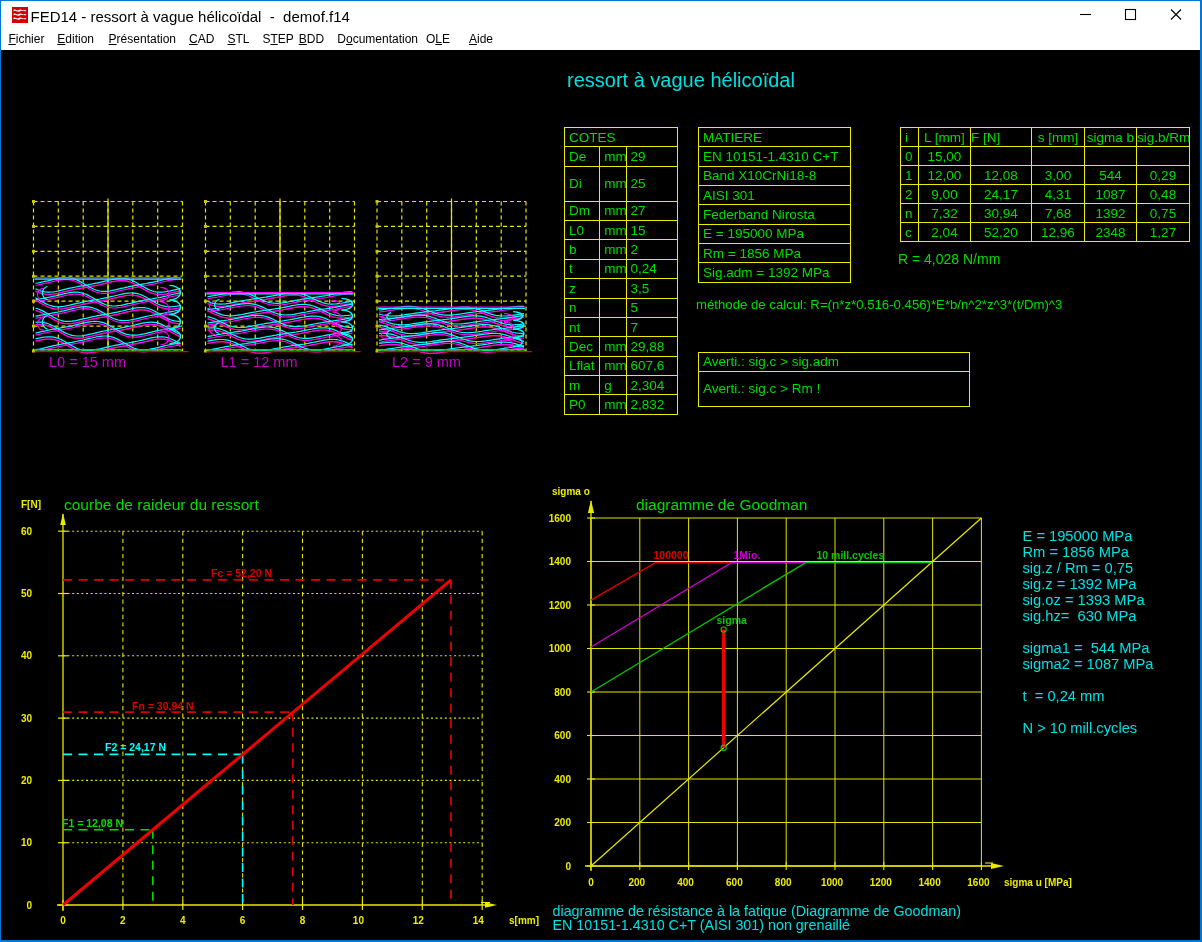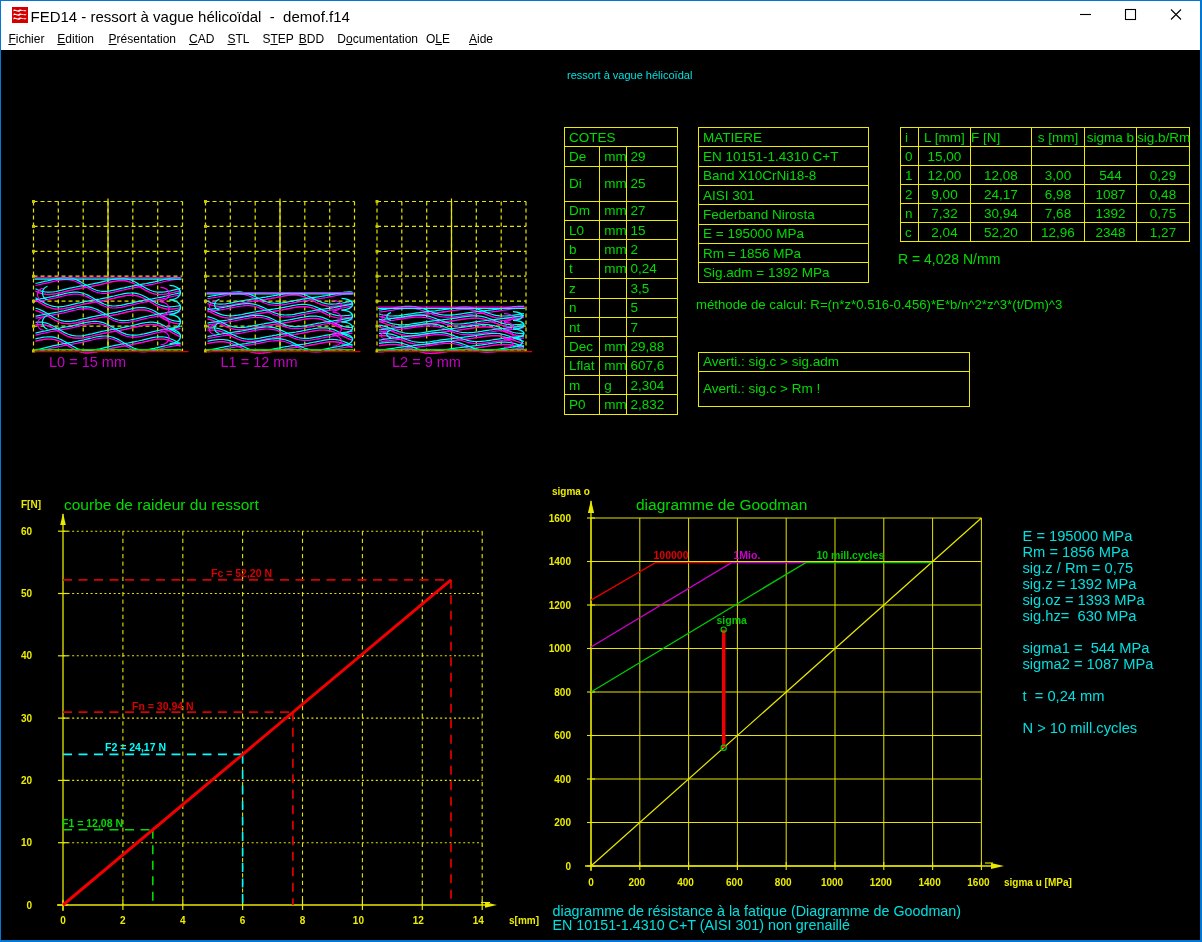--- a/index.html
+++ b/index.html
@@ -371,21 +371,21 @@
 <text x="570.0" y="607.5" fill="#ECEC00" font-size="10" font-weight="bold" text-anchor="end" font-family="Liberation Sans, sans-serif">1200</text>
 <text x="879.8" y="884.5" fill="#ECEC00" font-size="10" font-weight="bold" text-anchor="middle" font-family="Liberation Sans, sans-serif">1200</text>
 <text x="570.0" y="564.0" fill="#ECEC00" font-size="10" font-weight="bold" text-anchor="end" font-family="Liberation Sans, sans-serif">1400</text>
 <text x="928.6" y="884.5" fill="#ECEC00" font-size="10" font-weight="bold" text-anchor="middle" font-family="Liberation Sans, sans-serif">1400</text>
 <text x="570.0" y="520.5" fill="#ECEC00" font-size="10" font-weight="bold" text-anchor="end" font-family="Liberation Sans, sans-serif">1600</text>
 <text x="977.4" y="884.5" fill="#ECEC00" font-size="10" font-weight="bold" text-anchor="middle" font-family="Liberation Sans, sans-serif">1600</text>
 <text x="551.0" y="493.5" fill="#ECEC00" font-size="10" font-weight="bold" text-anchor="start" font-family="Liberation Sans, sans-serif">sigma o</text>
 <text x="1003.0" y="884.5" fill="#ECEC00" font-size="10" font-weight="bold" text-anchor="start" font-family="Liberation Sans, sans-serif">sigma u [MPa]</text>
 <text x="635.0" y="508.5" fill="#00DC00" font-size="15.5" font-weight="normal" text-anchor="start" font-family="Liberation Sans, sans-serif">diagramme de Goodman</text>
   </svg>
-  <div class="t" style="left:566px;top:68px;font-size:11px;color:#00E0E0">ressort à vague hélicoïdal</div>
+  <div class="t" style="left:566px;top:68px;font-size:20px;color:#00E0E0">ressort à vague hélicoïdal</div>
   <table class="yt " style="left:563px;top:126px;width:114px">
       <colgroup>
         <col style="width:35px">
         <col style="width:26px">
         <col style="width:51px">
       </colgroup>
       <tbody>
         <tr style="height:19.36px">
           <td colspan="3">COTES</td>
         </tr>
@@ -449,21 +449,21 @@
           <td>g</td>
           <td>2,304</td>
         </tr>
         <tr style="height:19.36px">
           <td>P0</td>
           <td>mm</td>
           <td>2,832</td>
         </tr>
       </tbody>
     </table>
-  <table class="yt " style="left:697px;top:126px;width:171px">
+  <table class="yt " style="left:697px;top:126px;width:153px">
       <tbody>
         <tr style="height:19.35px">
           <td>MATIERE</td>
         </tr>
         <tr style="height:19.35px">
           <td>EN 10151-1.4310 C+T</td>
         </tr>
         <tr style="height:19.35px">
           <td>Band X10CrNi18-8</td>
         </tr>
@@ -515,21 +515,21 @@
           <td class="c">12,00</td>
           <td class="c">12,08</td>
           <td class="c">3,00</td>
           <td class="c">544</td>
           <td class="c">0,29</td>
         </tr>
         <tr style="height:19.05px">
           <td>2</td>
           <td class="c">9,00</td>
           <td class="c">24,17</td>
-          <td class="c">6,98</td>
+          <td class="c">4,31</td>
           <td class="c">1087</td>
           <td class="c">0,48</td>
         </tr>
         <tr style="height:19.05px">
           <td>n</td>
           <td class="c">7,32</td>
           <td class="c">30,94</td>
           <td class="c">7,68</td>
           <td class="c">1392</td>
           <td class="c">0,75</td>

